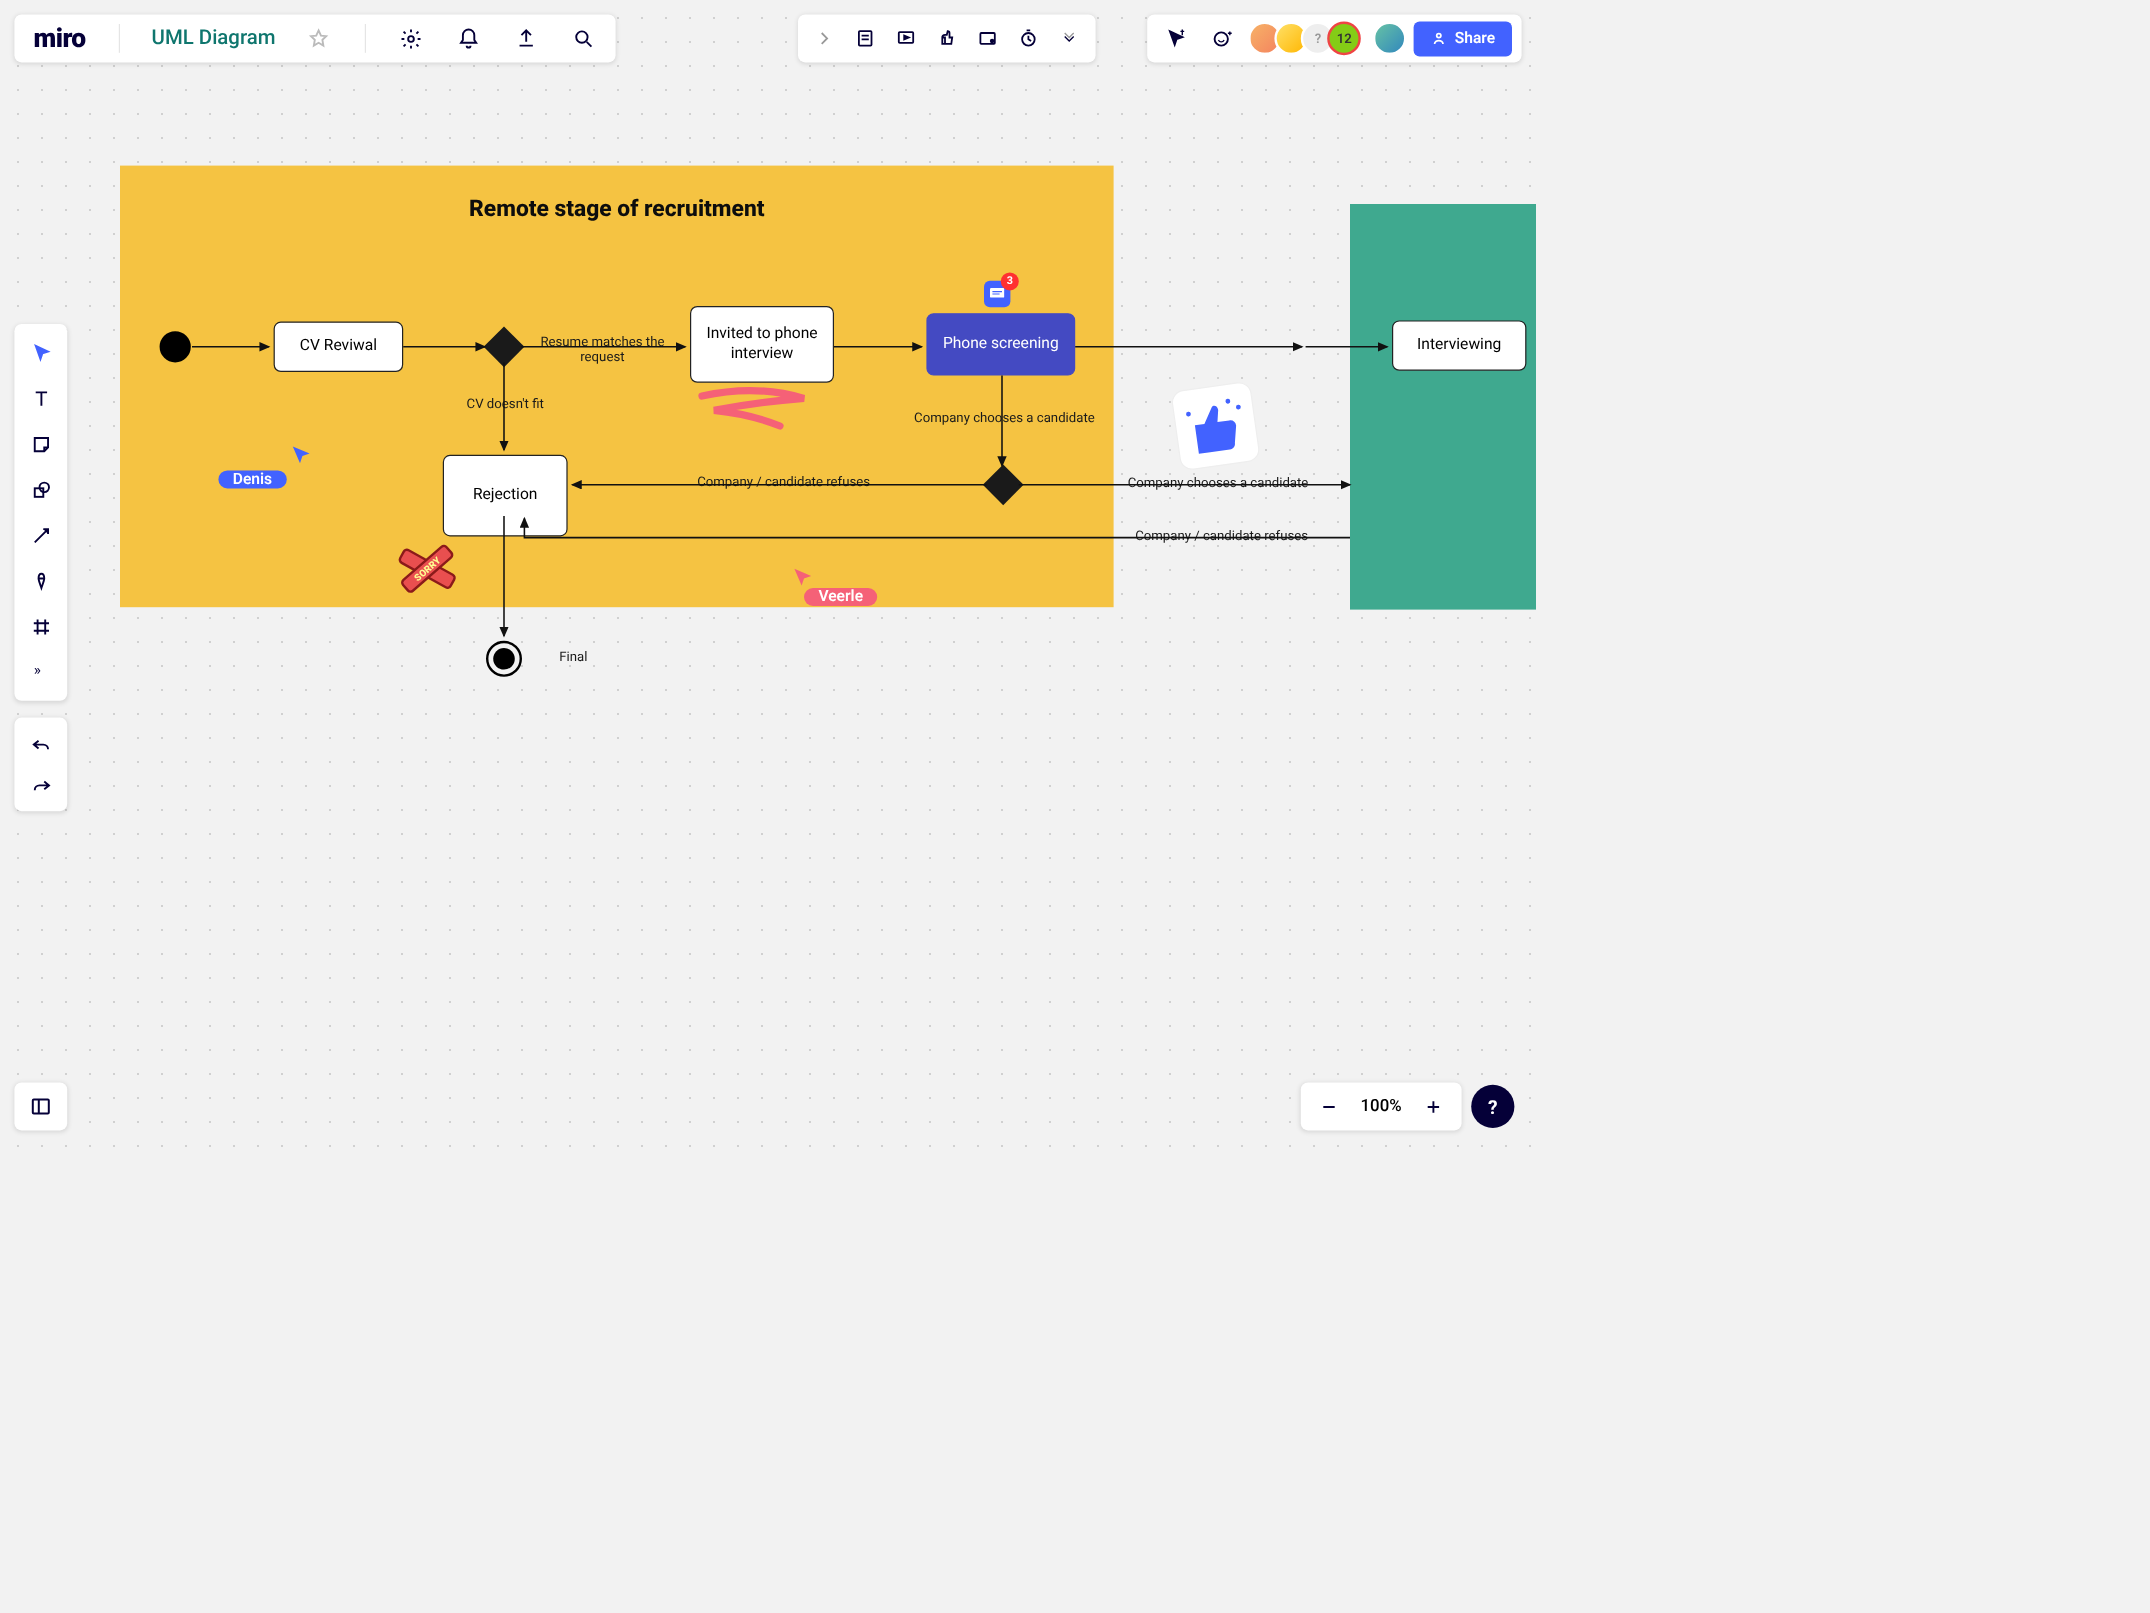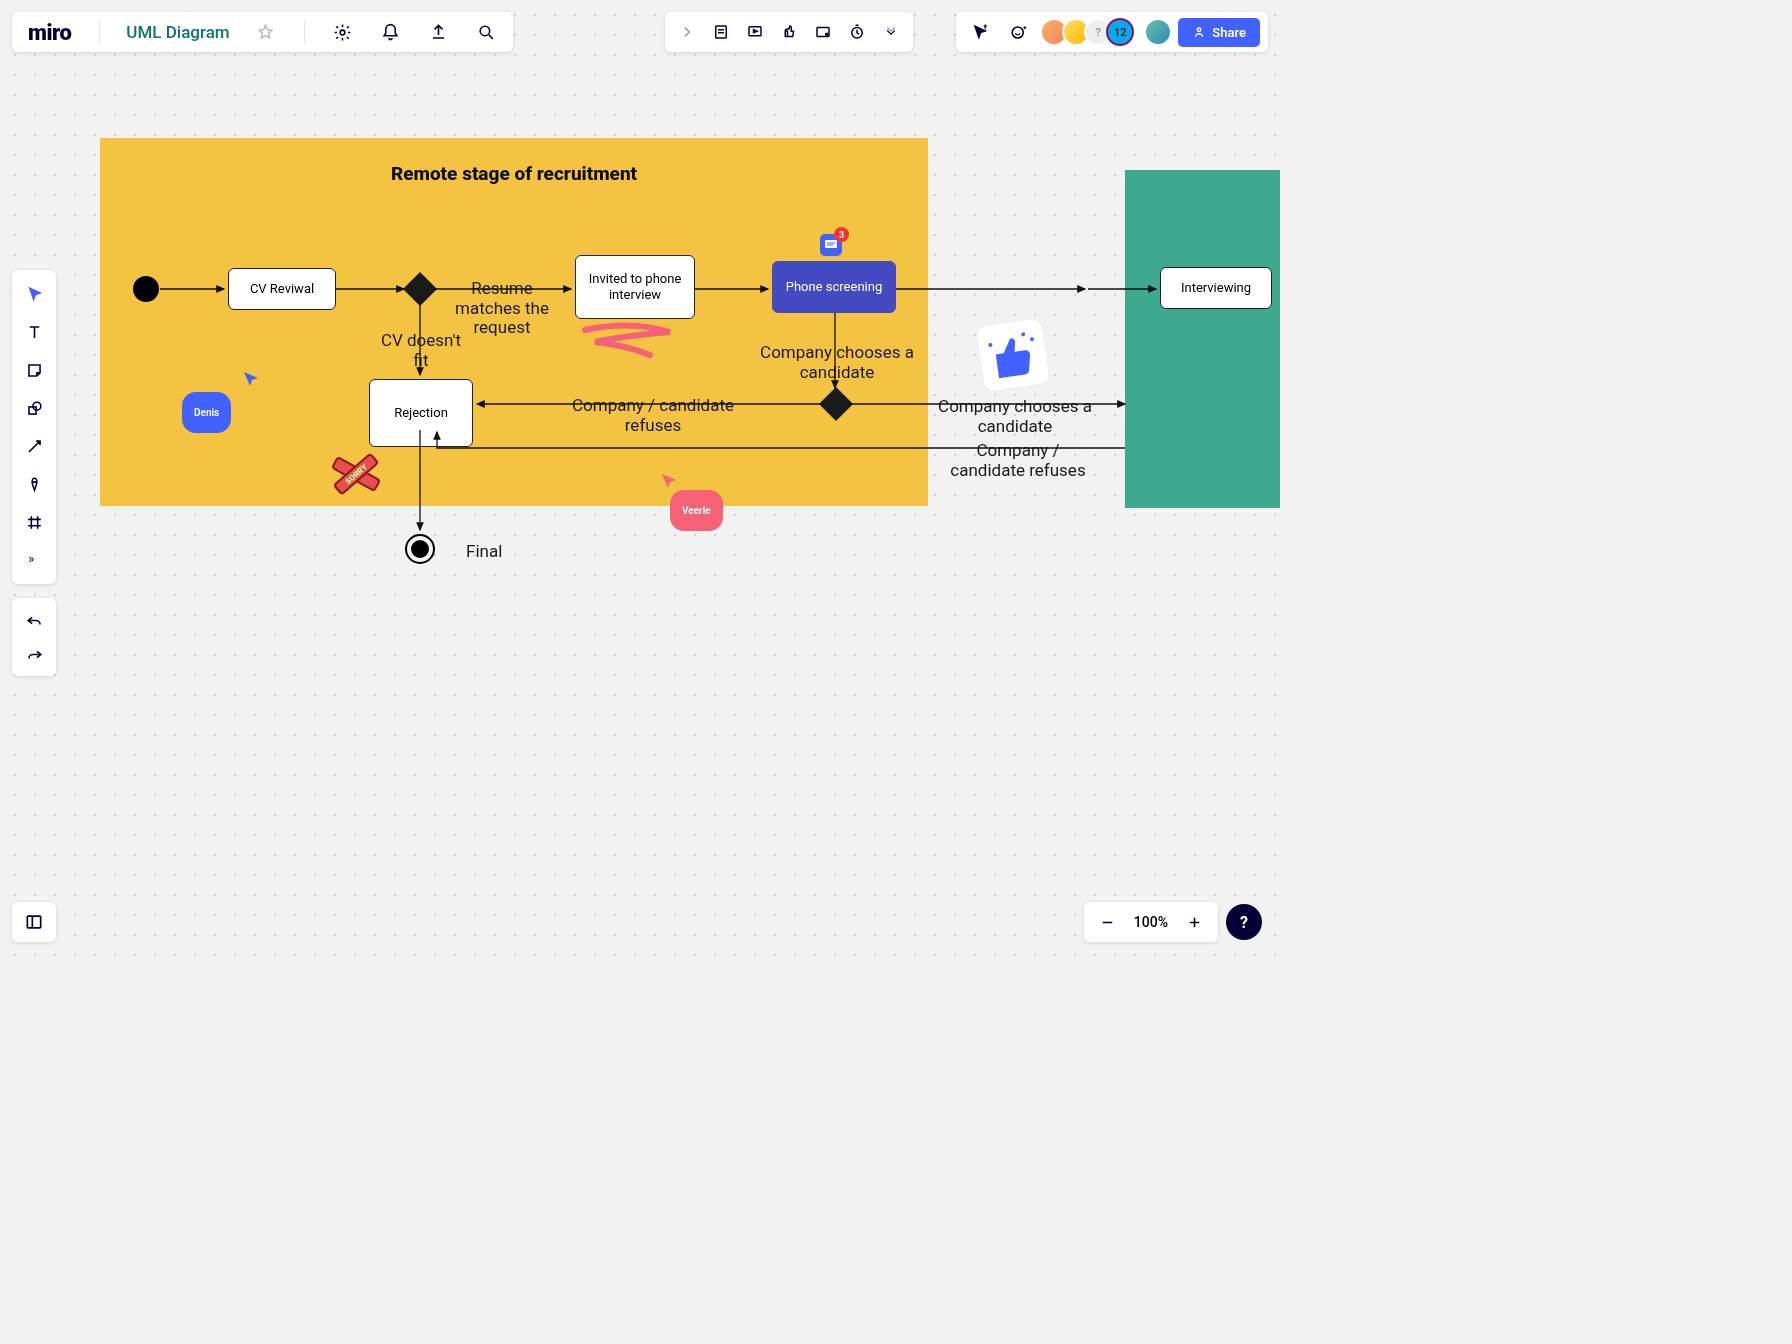--- a/index.html
+++ b/index.html
@@ -30,22 +30,22 @@
 .canvas{position:absolute;inset:0;pointer-events:none}
 .canvas *{pointer-events:auto}
 .yellow-frame{position:absolute;left:100px;top:138px;width:828px;height:368px;background:#f5c342}
 .green-frame{position:absolute;left:1125px;top:170px;width:160px;height:338px;background:#3fa98f}
 .frame-title{position:absolute;top:24px;left:0;right:0;text-align:center;font-size:19px;font-weight:800;color:#0d0d0d}
 .node{position:absolute;background:#fff;border:1px solid #222;border-radius:6px;display:flex;align-items:center;justify-content:center;text-align:center;font-size:13px;padding:4px 8px;line-height:1.2}
 .start-dot{position:absolute;width:26px;height:26px;background:#000;border-radius:50%}
 .end-dot{position:absolute;width:30px;height:30px;border:2px solid #000;border-radius:50%;display:flex;align-items:center;justify-content:center}
 .end-dot::after{content:"";width:18px;height:18px;background:#000;border-radius:50%}
 .diamond{position:absolute;width:24px;height:24px;background:#1a1a1a;transform:rotate(45deg)}
-.label{position:absolute;font-size:17px;color:#1a1a1a;text-align:center;line-height:1.15}
-.cursor-tag{position:absolute;padding:15px 12px;border-radius:14px;font-size:10px;font-weight:600;color:#fff}
+.label{position:absolute;font-size:11px;color:#1a1a1a;text-align:center;line-height:1.15}
+.cursor-tag{position:absolute;padding:0 12px;border-radius:14px;font-size:13px;font-weight:600;color:#fff}
 .comment-pin{position:absolute;width:22px;height:22px;background:#4262ff;border-radius:5px;display:flex;align-items:center;justify-content:center}
 .comment-badge{position:absolute;top:-7px;right:-7px;width:15px;height:15px;background:#ff3030;border-radius:50%;color:#fff;font-size:9px;font-weight:700;display:flex;align-items:center;justify-content:center}
 svg.conn{position:absolute;overflow:visible;pointer-events:none}
 .thumbs{position:absolute;left:978px;top:320px;transform:rotate(-8deg)}
 .sorry-x{position:absolute;left:328px;top:446px;transform:rotate(-6deg)}
 .squiggle{position:absolute;left:580px;top:320px}
 </style>
 </head>
 <body>
 
@@ -138,21 +138,21 @@
   <div class="icon-btn">
       <svg viewBox="0 0 24 24">
         <circle cx="11" cy="12" r="7"></circle>
         <path d="M8 13s1 2 3 2 3-2 3-2M9 10h.01M13 10h.01M18 6h4M20 4v4" stroke-width="1.5"></path>
       </svg>
     </div>
   <div class="avatars">
     <div class="avatar" style="background:linear-gradient(135deg,#f7b267,#f4845f)"></div>
     <div class="avatar" style="background:linear-gradient(135deg,#ffe066,#ffb703)"></div>
     <div class="avatar" style="background:#eee;color:#999">?</div>
-    <div class="avatar" style="background:#0ea5e9;border:2px solid #701a75;color:#333">12</div>
+    <div class="avatar" style="background:#84cc16;border:2px solid #ef4444;color:#333">12</div>
   </div>
   <div class="avatar" style="background:linear-gradient(135deg,#66c2a5,#3288bd);margin-left:4px"></div>
   <button class="share-btn">
     <svg width="14" height="14" viewBox="0 0 24 24" fill="none" stroke="#fff" stroke-width="2.5">
         <circle cx="12" cy="8" r="3"></circle>
         <path d="M6 20c0-3 3-5 6-5s6 2 6 5"></path>
       </svg>
     <span>Share</span>
   </button>
 </div>

